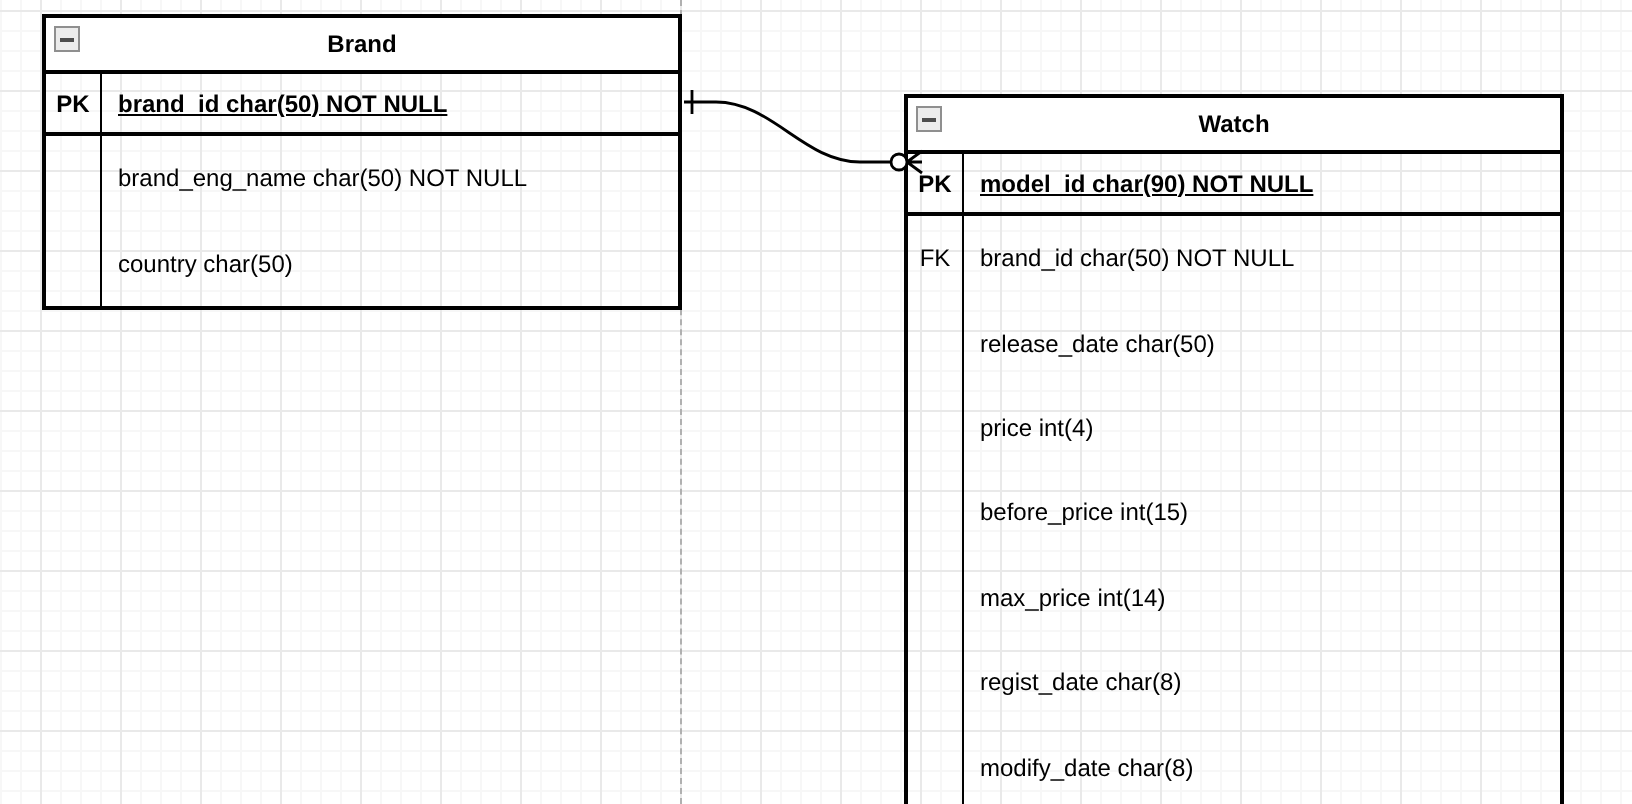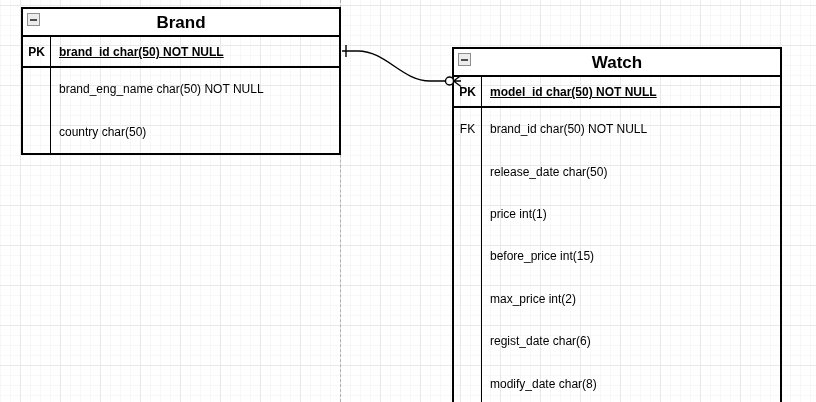--- a/index.html
+++ b/index.html
@@ -48,21 +48,21 @@
 
   .title-row {
     flex: 0 0 26px;
     background: #ffffff;
     border-bottom: 2px solid #000;
     display: flex;
     align-items: center;
     justify-content: center;
     position: relative;
     font-weight: bold;
-    font-size: 17px;
+    font-size: 12px;
   }
   .collapse-icon {
     position: absolute;
     left: 4px;
     top: 4px;
     width: 13px;
     height: 13px;
     box-sizing: border-box;
     background: #ececec;
     border: 1px solid #8f8f8f;
@@ -143,45 +143,45 @@
 
 <div class="entity-table watch">
   <div class="title-row">
     <span class="collapse-icon">
         <span class="minus-bar"></span>
       </span>
     <span>Watch</span>
   </div>
   <div class="row pk-row">
     <span class="key-cell">PK</span>
-    <span class="text-cell pk-text">model_id char(50) NOT NULL</span>
+    <span class="text-cell pk-text">model_id char(90) NOT NULL</span>
   </div>
   <div class="row">
     <span class="key-cell">FK</span>
     <span class="text-cell">brand_id char(50) NOT NULL</span>
   </div>
   <div class="row">
     <span class="key-cell"></span>
     <span class="text-cell">release_date char(50)</span>
   </div>
   <div class="row">
     <span class="key-cell"></span>
-    <span class="text-cell">price int(1)</span>
+    <span class="text-cell">price int(4)</span>
   </div>
   <div class="row">
     <span class="key-cell"></span>
     <span class="text-cell">before_price int(15)</span>
   </div>
   <div class="row">
     <span class="key-cell"></span>
-    <span class="text-cell">max_price int(2)</span>
+    <span class="text-cell">max_price int(14)</span>
   </div>
   <div class="row">
     <span class="key-cell"></span>
-    <span class="text-cell">regist_date char(6)</span>
+    <span class="text-cell">regist_date char(8)</span>
   </div>
   <div class="row">
     <span class="key-cell"></span>
     <span class="text-cell">modify_date char(8)</span>
   </div>
 </div>
 
 <svg class="connector-svg" width="816" height="402" viewBox="0 0 816 402">
   <g stroke="#000000" stroke-width="1.4" fill="none">
     <path d="M342,51 L358,51 C386,51 402,81 430,81 L445,81"></path>

